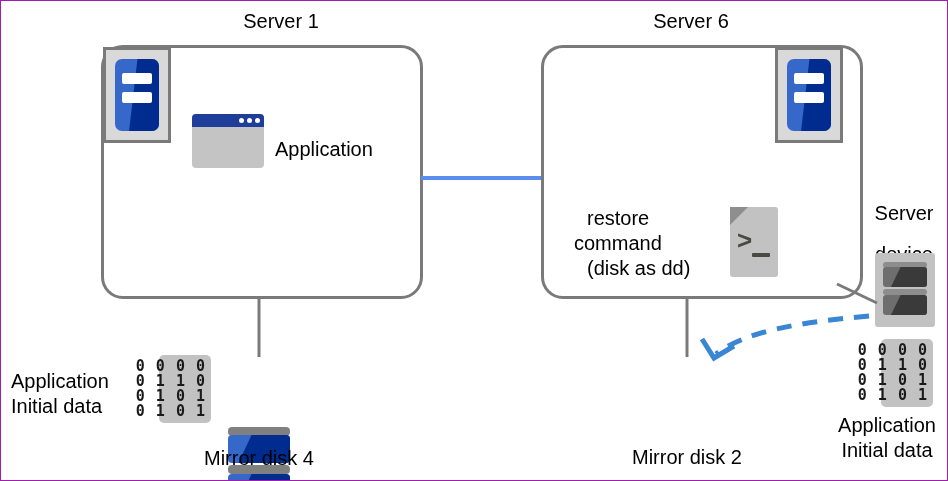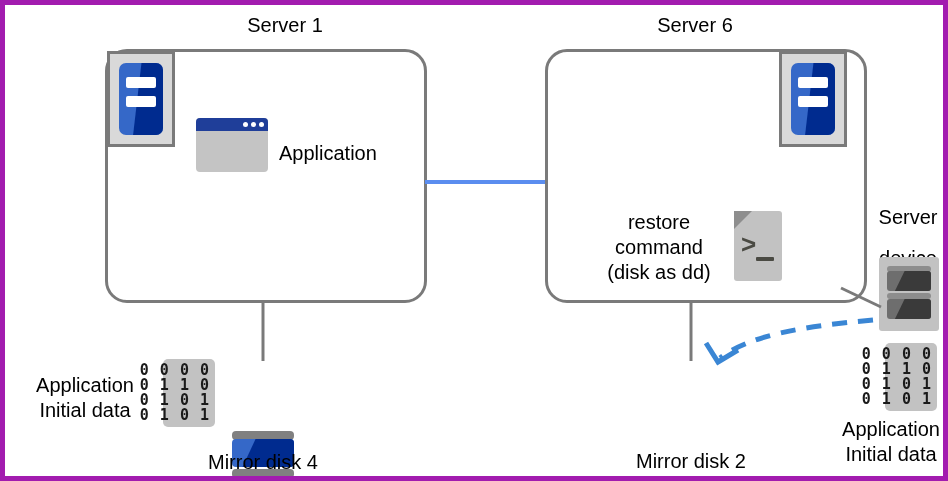--- a/index.html
+++ b/index.html
@@ -8,35 +8,35 @@
     background: #ffffff;
   }
   body {
     font-family: "Liberation Sans", sans-serif;
   }
   #canvas {
     position: relative;
     width: 948px;
     height: 481px;
     background: #ffffff;
-    border: 5px solid #a21caf;
+    border: 1px solid #a21caf;
     box-sizing: border-box;
     overflow: hidden;
   }
   .abs { position: absolute; }
 
   
   .label {
     color: #000000;
     font-size: 20px;
     line-height: 25px;
     white-space: pre;
   }
   .label.ctr { text-align: center; }
-  .label.rgt { text-align: center; }
+  .label.rgt { text-align: left; }
 
   
   .server-box {
     border: 3px solid #7a7a7a;
     border-radius: 22px;
     background: #ffffff;
     box-sizing: border-box;
   }
 
   
@@ -250,21 +250,21 @@
   <div class="abs server-box" style="left:540px; top:44px; width:322px; height:254px;"></div>
 
   <div class="abs server-icon" style="left:774px; top:46px; width:68px; height:96px;">
     <div class="server-icon-inner">
       <div class="server-bar b1"></div>
       <div class="server-bar b2"></div>
     </div>
   </div>
 
   <div class="abs label rgt" style="left:586px; top:205px; width:136px;">restore</div>
-  <div class="abs label rgt" style="left:586px; top:230px; width:136px;">command</div>
+  <div class="abs label rgt" style="left:573px; top:230px; width:136px;">command</div>
   <div class="abs label rgt" style="left:586px; top:255px; width:136px;">(disk as dd)</div>
 
   <div class="abs script-icon" style="left:729px; top:206px;">
     <div class="script-fold"></div>
     <div class="script-chevron">&gt;</div>
     <div class="script-underscore"></div>
   </div>
 
   <div class="abs label ctr" style="left:858px; top:200px; width:90px;">Server</div>
   <div class="abs label ctr" style="left:858px; top:241px; width:90px;">device</div>

